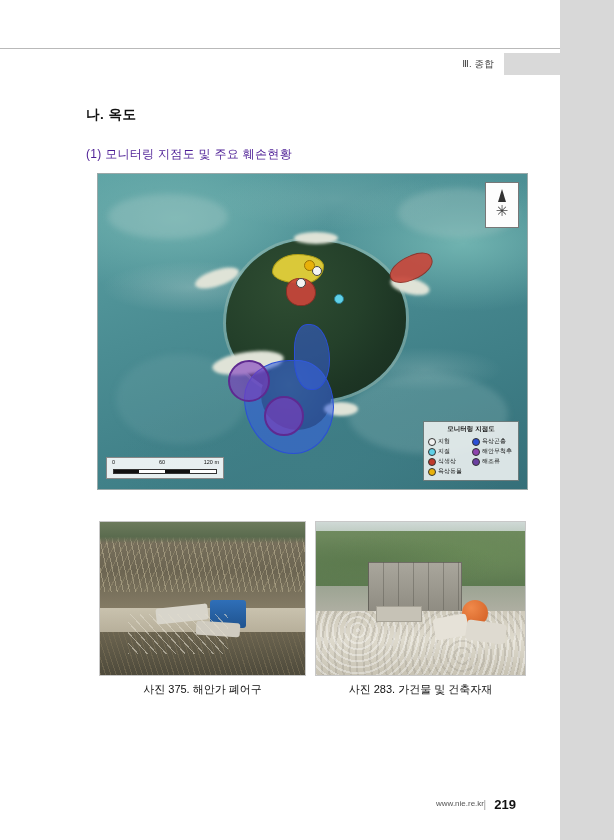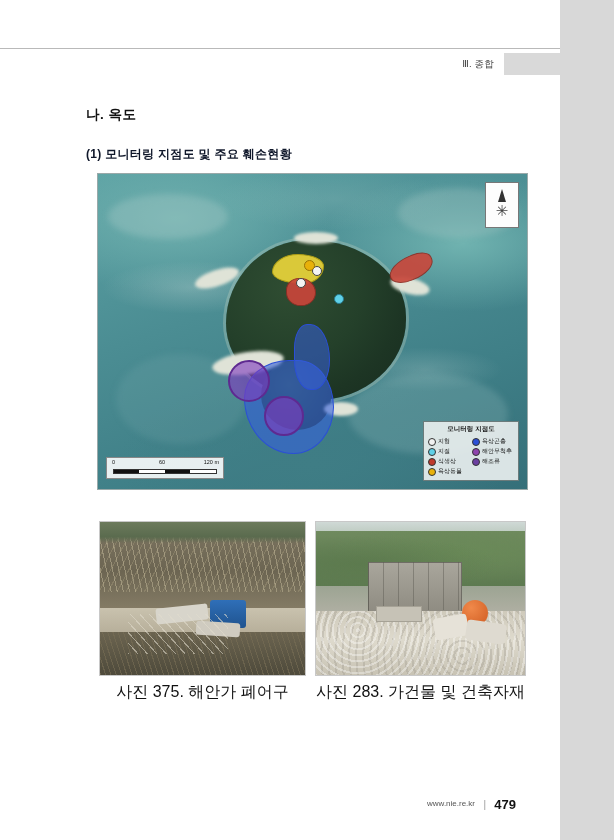--- a/index.html
+++ b/index.html
@@ -51,22 +51,22 @@
     font-size: 13.5px;
     font-weight: bold;
     color: #111;
     letter-spacing: 0.5px;
   }
   .h-sub {
     position: absolute;
     left: 86px;
     top: 146px;
     font-size: 12px;
-    font-weight: bold;
-    color: #0f172a;
+    font-weight: normal;
+    color: #4c1d95;
     letter-spacing: 0.3px;
   }
 
   
   .map-figure {
     position: absolute;
     left: 97px;
     top: 173px;
     width: 431px;
     height: 317px;
@@ -262,29 +262,29 @@
     top: 521px;
     width: 211px;
     height: 155px;
     background: linear-gradient(180deg, #8aa07d 0%, #7d9673 18%, #9aa391 40%, #b6b3a8 65%, #cfccc2 100%);
   }
   .ph {
     position: absolute;
   }
   .cap {
     position: absolute;
-    font-size: 16px;
+    font-size: 11px;
     color: #111;
     text-align: center;
   }
 
   
   .footer-url {
     position: absolute;
-    right: 85px;
+    right: 76px;
     bottom: 32px;
     font-size: 8px;
     color: #555;
   }
   .footer-sep {
     position: absolute;
     right: 74px;
     bottom: 30px;
     font-size: 10px;
     color: #999;
@@ -411,15 +411,15 @@
     <div class="ph" style="left:118px; top:94px; width:34px; height:22px; background:#e6e2d8; border-radius:4px; transform:rotate(-10deg);"></div>
     <div class="ph" style="left:150px; top:100px; width:40px; height:20px; background:#dedad0; border-radius:4px; transform:rotate(8deg);"></div>
     <div class="ph" style="left:60px; top:84px; width:44px; height:14px; background:#c6c2b6; border:1px solid #a6a296;"></div>
   </div>
 
   <div class="cap" style="left:99px; top:682px; width:207px;">사진 375. 해안가 폐어구</div>
   <div class="cap" style="left:315px; top:682px; width:211px;">사진 283. 가건물 및 건축자재</div>
 
   <div class="footer-url">www.nie.re.kr</div>
   <div class="footer-sep">|</div>
-  <div class="footer-page">479</div>
+  <div class="footer-page">219</div>
 
 </div>
 
 </body></html>

